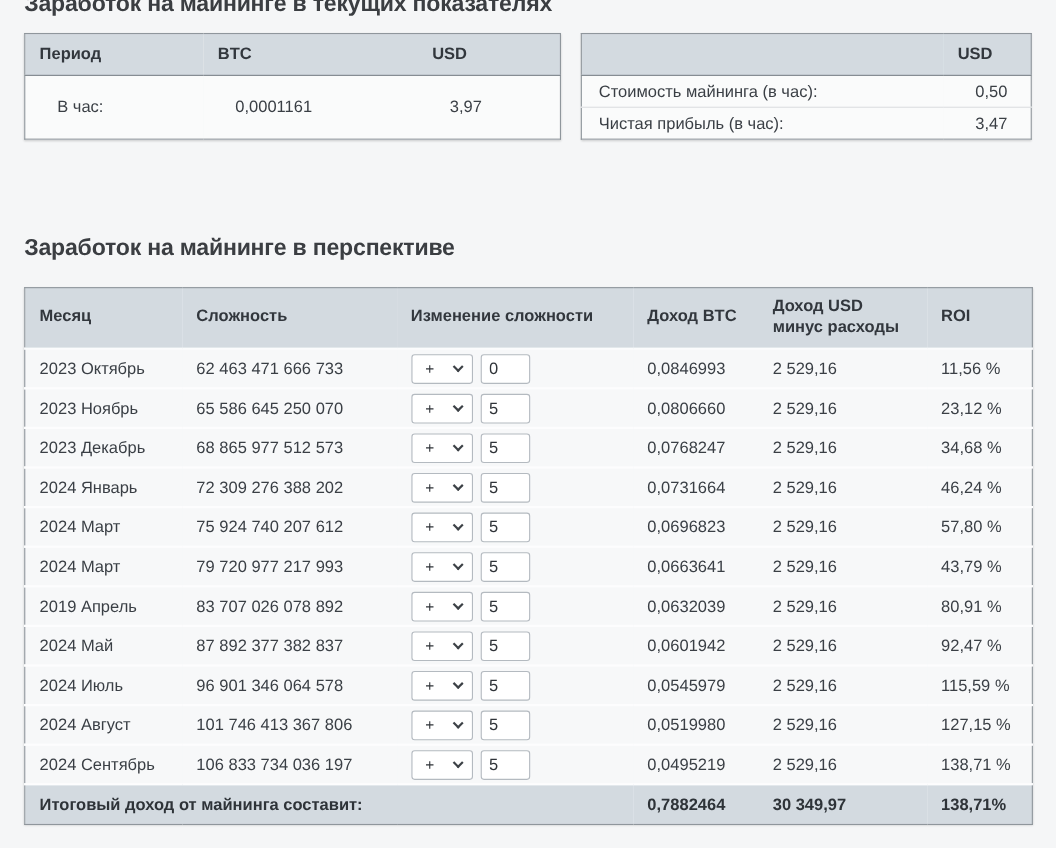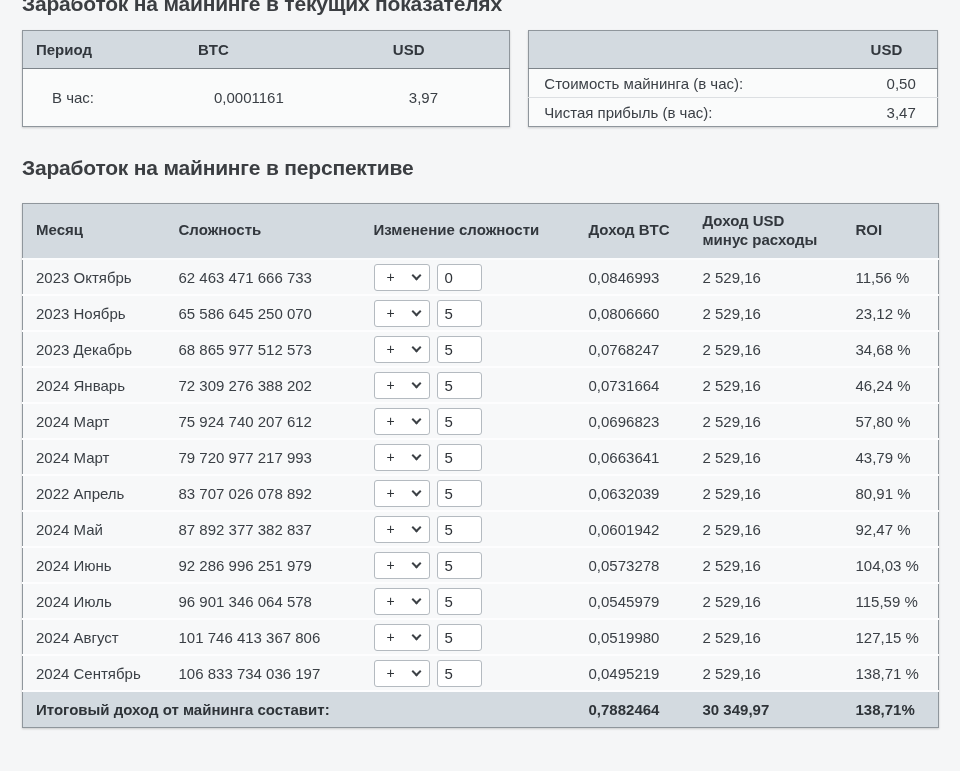--- a/index.html
+++ b/index.html
@@ -9,21 +9,21 @@
     padding:0 22px;
     background:#f5f6f7;
     font-family:"Liberation Sans", sans-serif;
     color:#3a3f45;
   }
   .page-title {
     font-size:21px; font-weight:bold; color:#3b3e42;
     margin:0; line-height:1.25; letter-spacing:-0.2px;
   }
   .title-current { margin-top:-9px; }
-  .title-forecast { margin-top:28px; }
+  .title-forecast { margin-top:86px; }
 
   .top-tables { display:flex; gap:18px; margin-top:13px; }
 
   table { border-collapse:collapse; }
   table.data-table {
     border:1px solid #8f969c;
     box-shadow:0 1px 2px rgba(0,0,0,.18);
     font-size:15px;
   }
   table.data-table thead th {
@@ -240,21 +240,21 @@
             </span>
             <input class="chg" type="text" value="5" style="">
           </div>
         </td>
         <td>0,0663641</td>
         <td>2 529,16</td>
         <td>43,79 %</td>
       </tr>
 
       <tr>
-        <td>2022 Апрель</td>
+        <td>2019 Апрель</td>
         <td>83 707 026 078 892</td>
         <td>
           <div class="controls">
             <span class="sel" tabindex="0">
               <span>+</span>
               <span class="chev"></span>
             </span>
             <input class="chg" type="text" value="5" style="">
           </div>
         </td>
@@ -273,36 +273,20 @@
               <span class="chev"></span>
             </span>
             <input class="chg" type="text" value="5" style="">
           </div>
         </td>
         <td>0,0601942</td>
         <td>2 529,16</td>
         <td>92,47 %</td>
       </tr>
 
-      <tr>
-        <td>2024 Июнь</td>
-        <td>92 286 996 251 979</td>
-        <td>
-          <div class="controls">
-            <span class="sel" tabindex="0">
-              <span>+</span>
-              <span class="chev"></span>
-            </span>
-            <input class="chg" type="text" value="5" style="">
-          </div>
-        </td>
-        <td>0,0573278</td>
-        <td>2 529,16</td>
-        <td>104,03 %</td>
-      </tr>
 
       <tr>
         <td>2024 Июль</td>
         <td>96 901 346 064 578</td>
         <td>
           <div class="controls">
             <span class="sel" tabindex="0">
               <span>+</span>
               <span class="chev"></span>
             </span>

